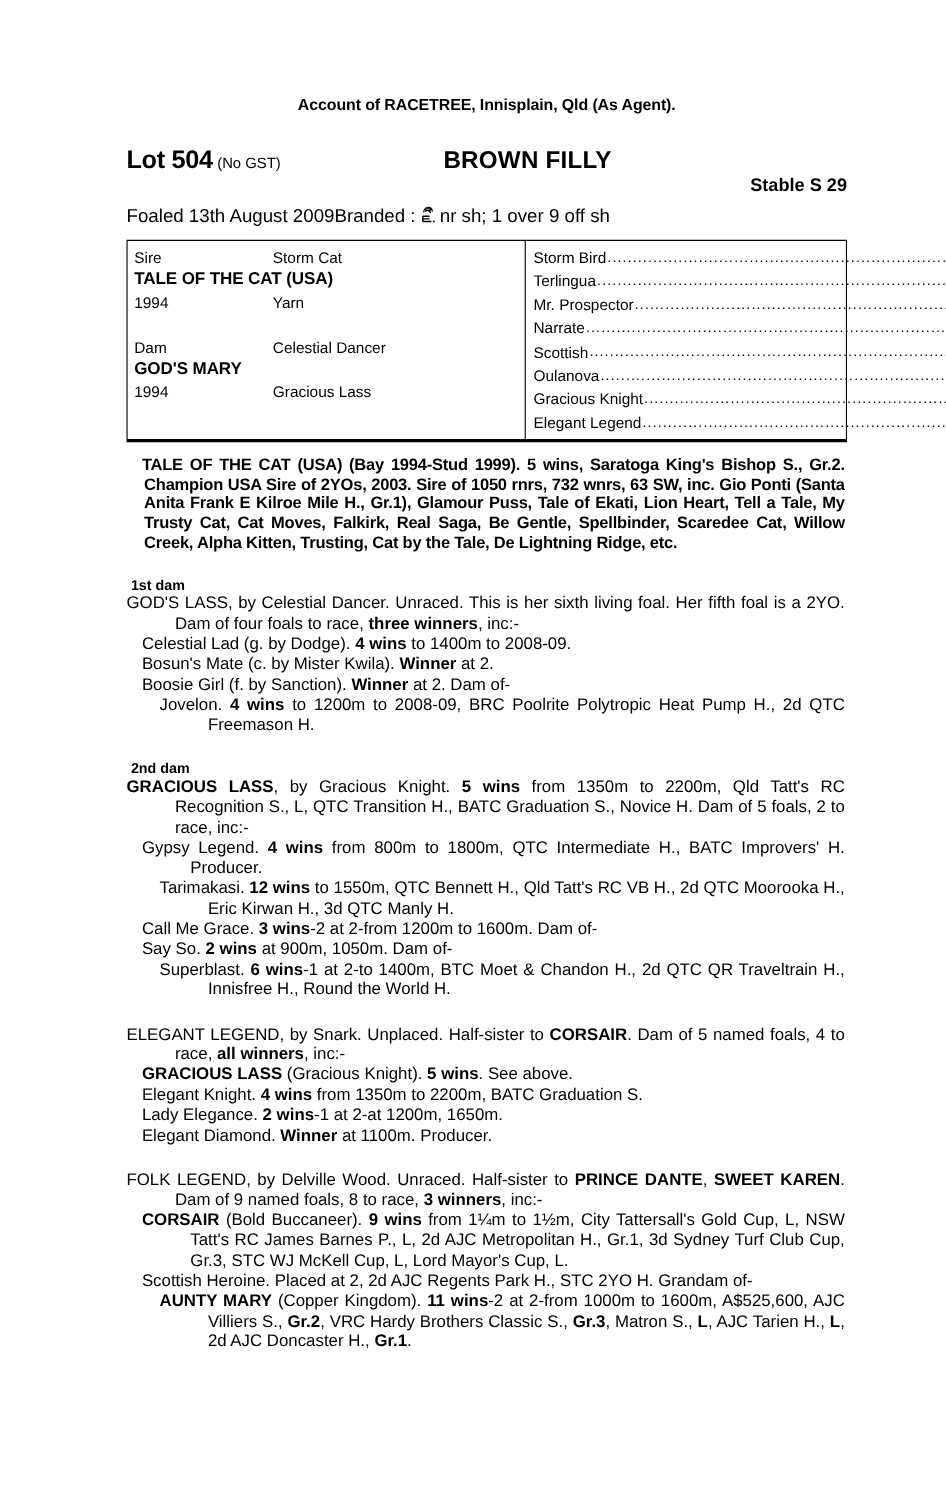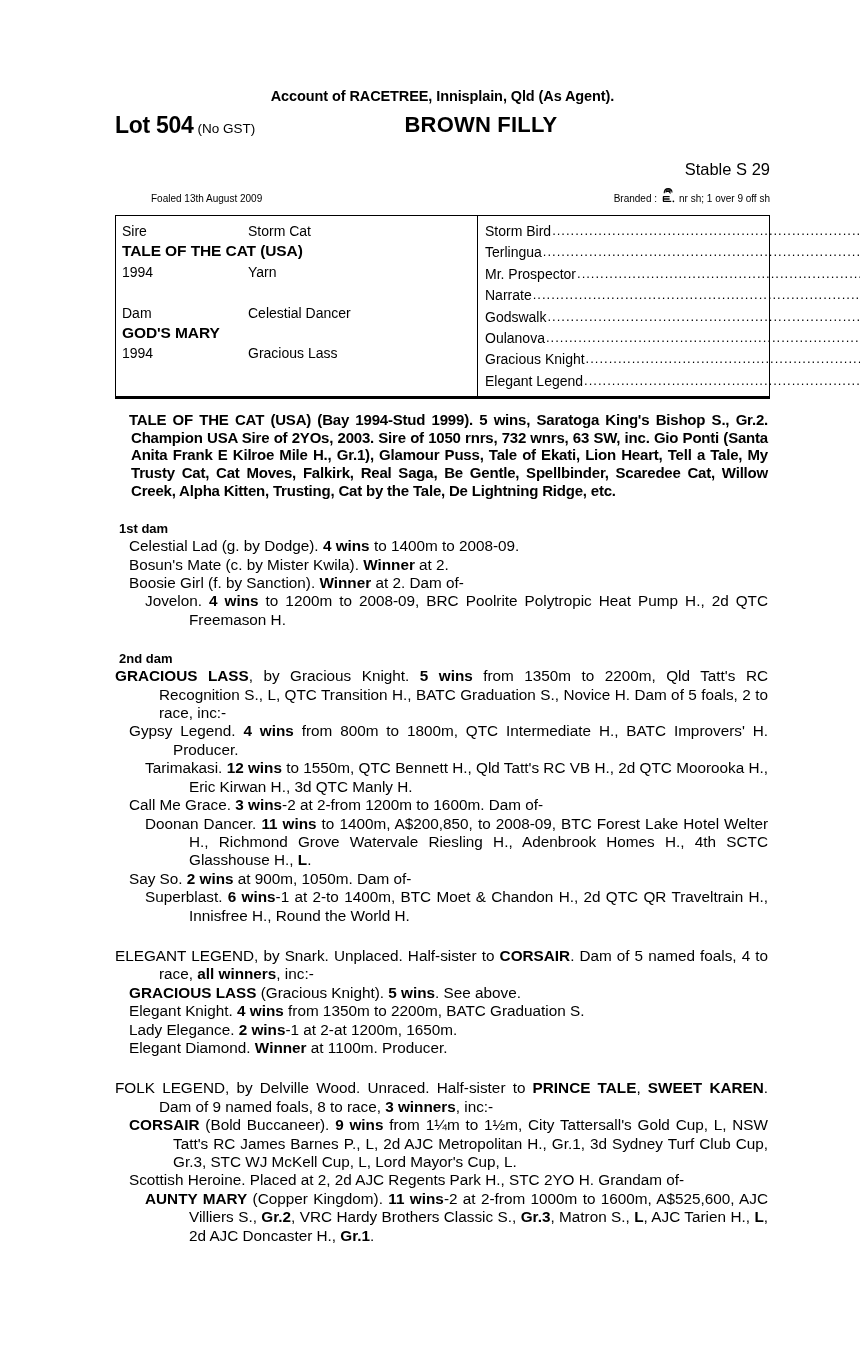--- a/index.html
+++ b/index.html
@@ -31,21 +31,21 @@
   
   .account-line {
     text-align: center;
     font-weight: bold;
     font-size: 14.5px;
     letter-spacing: -0.1px;
     margin-bottom: 8px;
   }
   .title-row {
     display: flex;
-    align-items: flex-start;
+    align-items: center;
     justify-content: space-between;
     margin-bottom: 6px;
     gap: 14px;
   }
   .lot-block {
     white-space: nowrap;
     flex: 0 0 auto;
   }
   .lot-label {
     font-weight: bold;
@@ -58,33 +58,31 @@
     margin-left: 4px;
   }
   .colour-sex {
     font-weight: bold;
     font-size: 22px;
     letter-spacing: 0.2px;
     flex: 0 0 auto;
     margin-left: 22px;
   }
   .stable {
-    font-weight: normal;
+    font-weight: bold;
     font-size: 16.5px;
     flex: 0 0 auto;
     white-space: nowrap;
     margin-top: 48px;
   }
   .foaled-row {
     display: flex;
-    justify-content: space-between;
     align-items: baseline;
-    font-size: 10px;
+    font-size: 17px;
     margin-bottom: 11px;
-    margin-left: 36px;
   }
   .foaled-text { flex: 0 0 auto; }
   .branded-text {
     flex: 0 0 auto;
     white-space: nowrap;
     display: flex;
     align-items: baseline;
   }
   .brand-glyph {
     display: inline-block;
@@ -255,21 +253,21 @@
           </div>
           <div class="gp-line">
             <span class="gp-name">Mr. Prospector</span>
             <span class="gp-dots">..........................................................................................</span>
           </div>
           <div class="gp-line">
             <span class="gp-name">Narrate</span>
             <span class="gp-dots">..........................................................................................</span>
           </div>
           <div class="gp-line">
-            <span class="gp-name">Godswalk</span>
+            <span class="gp-name">Scottish</span>
             <span class="gp-dots">..........................................................................................</span>
           </div>
           <div class="gp-line">
             <span class="gp-name">Oulanova</span>
             <span class="gp-dots">..........................................................................................</span>
           </div>
           <div class="gp-line">
             <span class="gp-name">Gracious Knight</span>
             <span class="gp-dots">..........................................................................................</span>
           </div>
@@ -278,44 +276,44 @@
             <span class="gp-dots">..........................................................................................</span>
           </div>
         </div>
     </div>
 
     <div class="sire-para">TALE OF THE CAT (USA) (Bay 1994-Stud 1999). 5 wins, Saratoga King's Bishop S., Gr.2. Champion USA Sire of 2YOs, 2003. Sire of 1050 rnrs, 732 wnrs, 63 SW, inc. Gio Ponti (Santa Anita Frank E Kilroe Mile H., Gr.1), Glamour Puss, Tale of Ekati, Lion Heart, Tell a Tale, My Trusty Cat, Cat Moves, Falkirk, Real Saga, Be Gentle, Spellbinder, Scaredee Cat, Willow Creek, Alpha Kitten, Trusting, Cat by the Tale, De Lightning Ridge, etc.</div>
 
     <div>
         <div class="dam-section">
           <div class="dam-head">1st dam</div>
+          <div class="pl lvl0 hang">GOD'S LASS, by Celestial Dancer. Unraced. This is her sixth living foal. Her fifth foal is a 2YO. Dam of four foals to race, <b>three winners</b>, inc:-</div>
           <div class="pl lvl1">Celestial Lad (g. by Dodge). <b>4 wins</b> to 1400m to 2008-09.</div>
           <div class="pl lvl1">Bosun's Mate (c. by Mister Kwila). <b>Winner</b> at 2.</div>
           <div class="pl lvl1">Boosie Girl (f. by Sanction). <b>Winner</b> at 2. Dam of-</div>
           <div class="pl lvl2">Jovelon. <b>4 wins</b> to 1200m to 2008-09, BRC Poolrite Polytropic Heat Pump H., 2d QTC Freemason H.</div>
         </div>
         <div class="dam-section">
           <div class="dam-head">2nd dam</div>
           <div class="pl lvl0 hang"><b>GRACIOUS LASS</b>, by Gracious Knight. <b>5 wins</b> from 1350m to 2200m, Qld Tatt's RC Recognition S., L, QTC Transition H., BATC Graduation S., Novice H. Dam of 5 foals, 2 to race, inc:-</div>
           <div class="pl lvl1">Gypsy Legend. <b>4 wins</b> from 800m to 1800m, QTC Intermediate H., BATC Improvers' H. Producer.</div>
           <div class="pl lvl2">Tarimakasi. <b>12 wins</b> to 1550m, QTC Bennett H., Qld Tatt's RC VB H., 2d QTC Moorooka H., Eric Kirwan H., 3d QTC Manly H.</div>
           <div class="pl lvl1">Call Me Grace. <b>3 wins</b>-2 at 2-from 1200m to 1600m. Dam of-</div>
-          <div class="pl lvl2">Doonan Dancer. <b>11 wins</b> to 1400m, A$200,850, to 2008-09, BTC Forest Lake Hotel Welter H., Richmond Grove Watervale Riesling H., Adenbrook Homes H., 4th SCTC Glasshouse H., <b>L</b>.</div>
           <div class="pl lvl1">Say So. <b>2 wins</b> at 900m, 1050m. Dam of-</div>
           <div class="pl lvl2">Superblast. <b>6 wins</b>-1 at 2-to 1400m, BTC Moet &amp; Chandon H., 2d QTC QR Traveltrain H., Innisfree H., Round the World H.</div>
         </div>
         <div class="dam-section">
           <div class="pl lvl0 hang">ELEGANT LEGEND, by Snark. Unplaced. Half-sister to <b>CORSAIR</b>. Dam of 5 named foals, 4 to race, <b>all winners</b>, inc:-</div>
           <div class="pl lvl1"><b>GRACIOUS LASS</b> (Gracious Knight). <b>5 wins</b>. See above.</div>
           <div class="pl lvl1">Elegant Knight. <b>4 wins</b> from 1350m to 2200m, BATC Graduation S.</div>
           <div class="pl lvl1">Lady Elegance. <b>2 wins</b>-1 at 2-at 1200m, 1650m.</div>
           <div class="pl lvl1">Elegant Diamond. <b>Winner</b> at 1100m. Producer.</div>
         </div>
         <div class="dam-section">
-          <div class="pl lvl0 hang">FOLK LEGEND, by Delville Wood. Unraced. Half-sister to <b>PRINCE TALE</b>, <b>SWEET KAREN</b>. Dam of 9 named foals, 8 to race, <b>3 winners</b>, inc:-</div>
+          <div class="pl lvl0 hang">FOLK LEGEND, by Delville Wood. Unraced. Half-sister to <b>PRINCE DANTE</b>, <b>SWEET KAREN</b>. Dam of 9 named foals, 8 to race, <b>3 winners</b>, inc:-</div>
           <div class="pl lvl1"><b>CORSAIR</b> (Bold Buccaneer). <b>9 wins</b> from 1¼m to 1½m, City Tattersall's Gold Cup, L, NSW Tatt's RC James Barnes P., L, 2d AJC Metropolitan H., Gr.1, 3d Sydney Turf Club Cup, Gr.3, STC WJ McKell Cup, L, Lord Mayor's Cup, L.</div>
           <div class="pl lvl1">Scottish Heroine. Placed at 2, 2d AJC Regents Park H., STC 2YO H. Grandam of-</div>
           <div class="pl lvl2"><b>AUNTY MARY</b> (Copper Kingdom). <b>11 wins</b>-2 at 2-from 1000m to 1600m, A$525,600, AJC Villiers S., <b>Gr.2</b>, VRC Hardy Brothers Classic S., <b>Gr.3</b>, Matron S., <b>L</b>, AJC Tarien H., <b>L</b>, 2d AJC Doncaster H., <b>Gr.1</b>.</div>
         </div>
       </div>
 
   </div>
 </div>
 
 </body></html>

